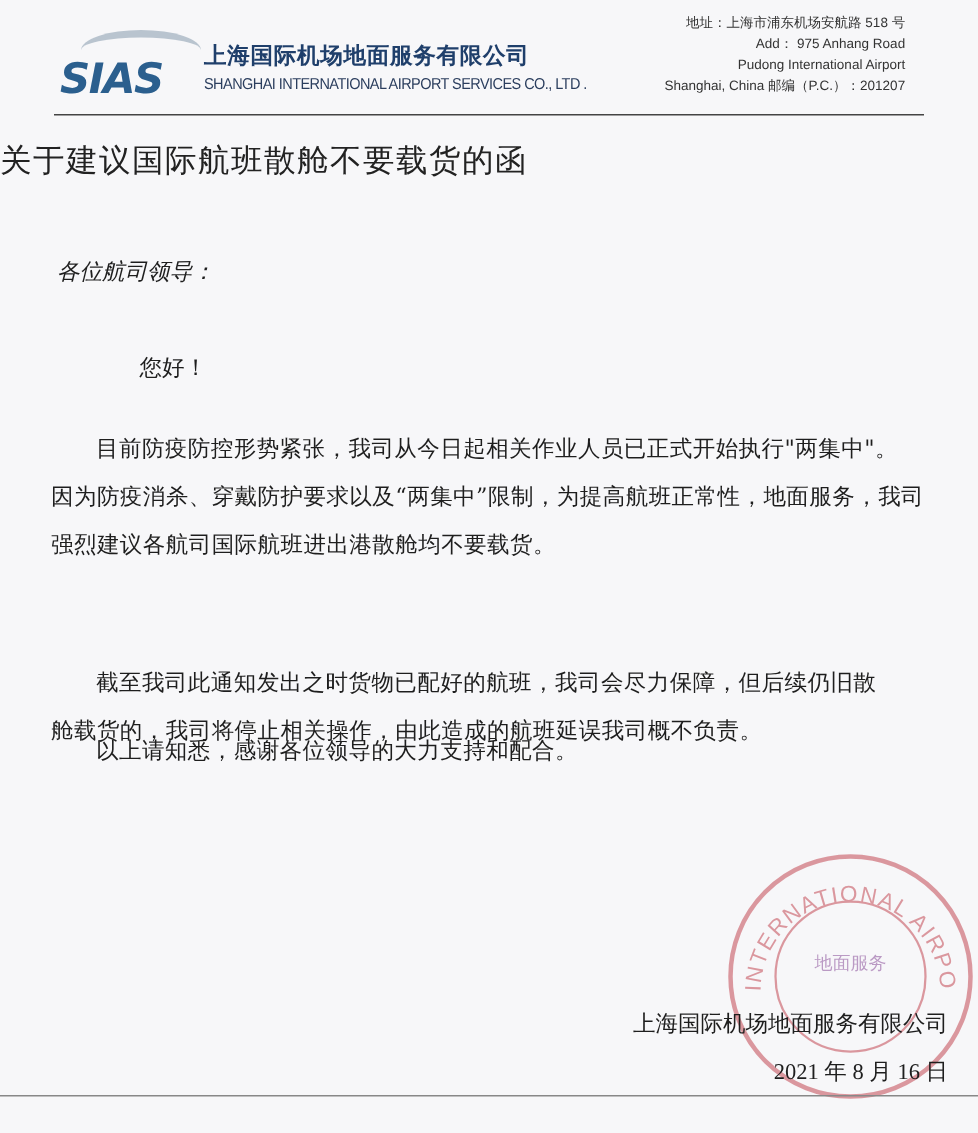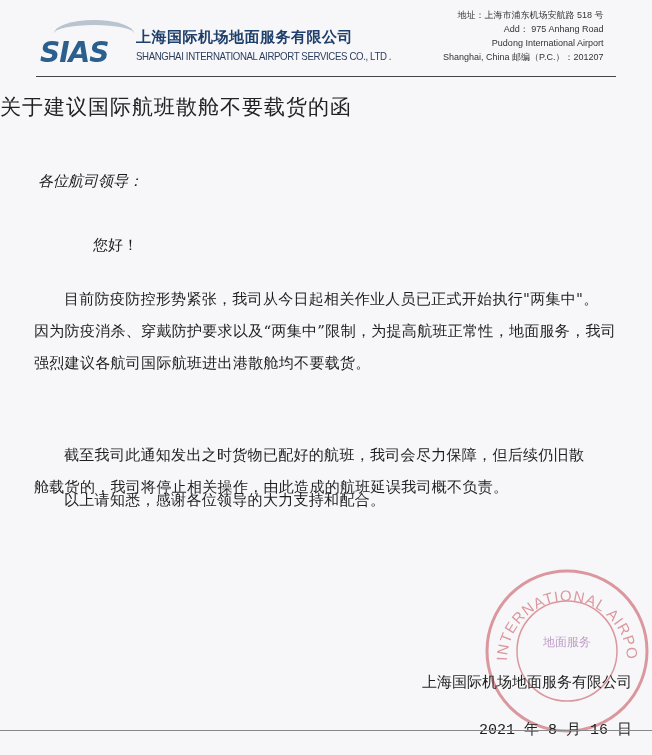--- a/index.html
+++ b/index.html
@@ -56,22 +56,22 @@
   }
   .para .indent { padding-left: 30px; }
   .p1 { top: 283px; }
   .p2 { top: 403px; margin-top: 36px; }
   .p3 { top: 484px; left: 64px; }
 
   .signature {
     position: absolute; right: 20px; top: 673px; font-size: 15px; text-align: right;
   }
   .date {
-    position: absolute; right: 20px; top: 720px; font-size: 15px; text-align: right;
-    font-family: Liberation Mono, monospace;
+    position: absolute; right: 20px; top: 705px; font-size: 15px; text-align: right;
+    font-family: Liberation Serif, serif;
   }
   .seal {
     position: absolute; left: 482px; top: 566px; width: 170px; height: 170px;
     opacity: 0.55;
   }
   .hr-bottom {
     position: absolute; left: 0; top: 730px; width: 652px; height: 0;
     border-top: 1px solid #888;
   }
 </style>

